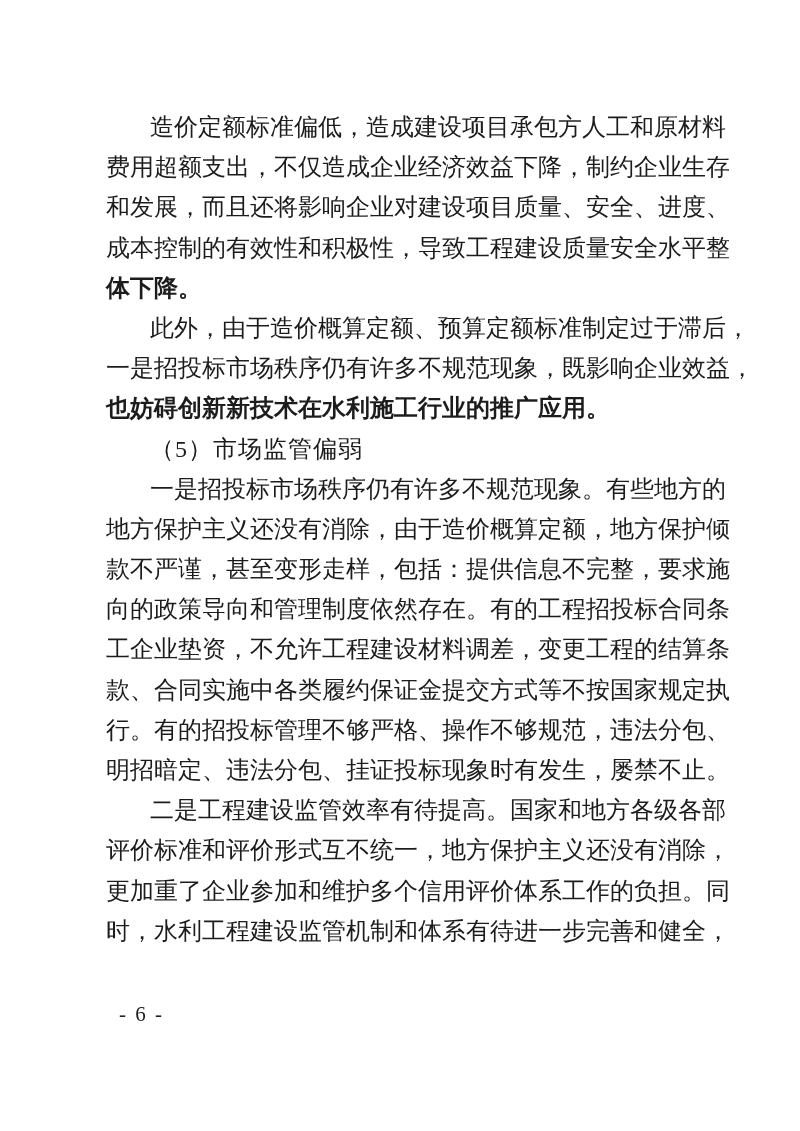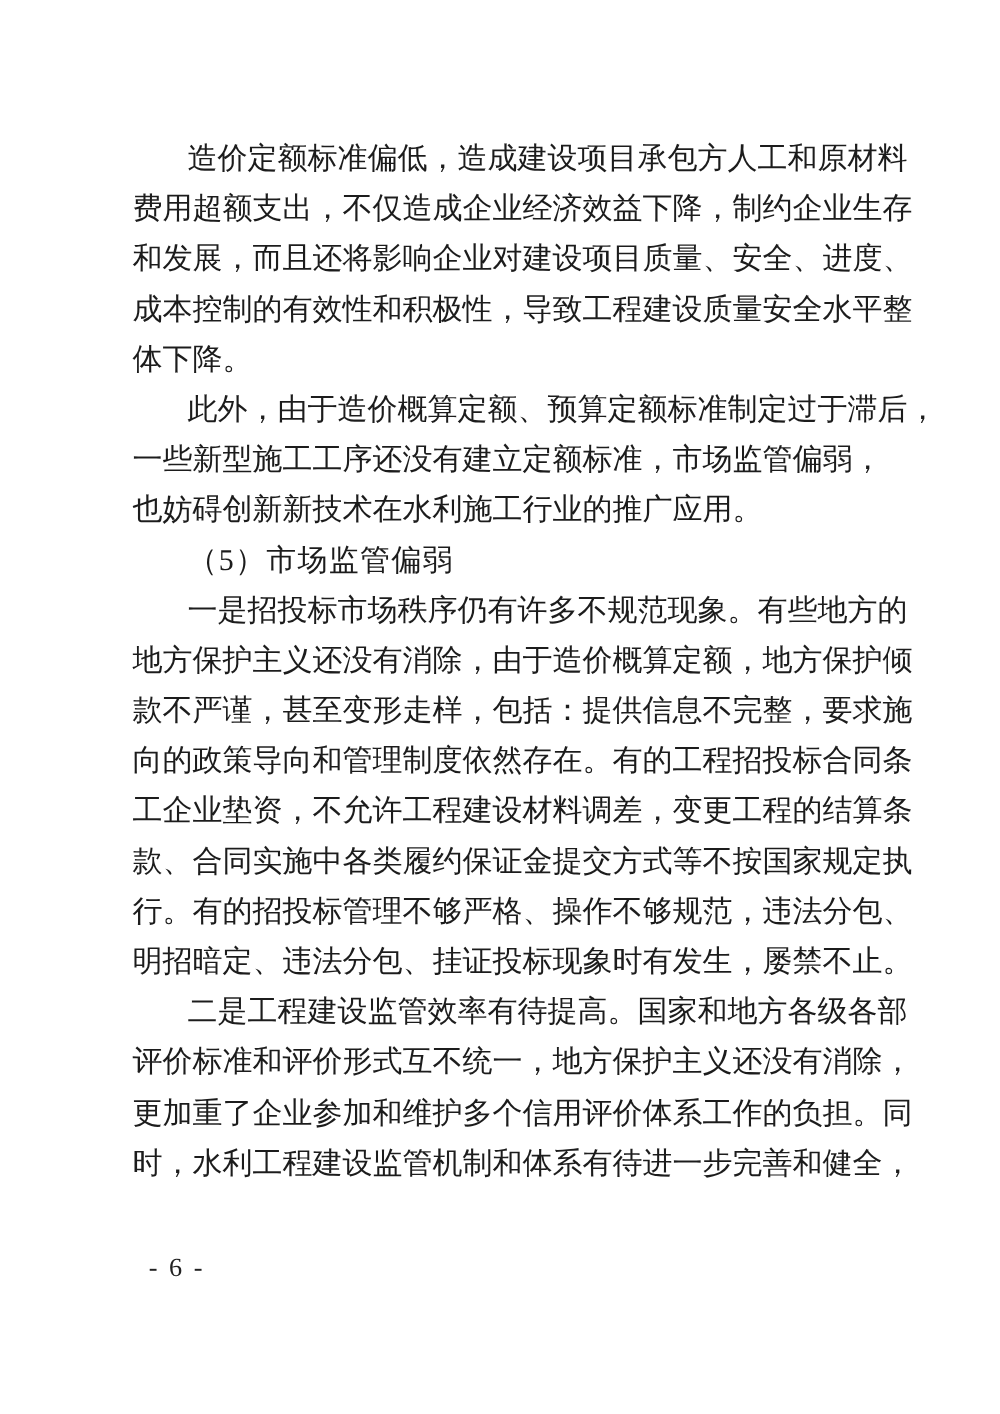--- a/index.html
+++ b/index.html
@@ -27,20 +27,21 @@
     line-height: 40.2px;
     height: 40.2px;
     white-space: nowrap;
     text-align: justify;
     text-align-last: justify;
     letter-spacing: 0;
   }
   .tline.last {
     text-align: left;
     text-align-last: left;
+    font-weight: bold;
   }
   .tline.ind {
     text-indent: 44px;
   }
   .tline.head {
     font-weight: normal;
     letter-spacing: 1px;
   }
   .footer {
     position: absolute;
@@ -55,21 +56,21 @@
 <body>
 
 <div class="page">
   <div class="content">
     <div class="tline ind">造价定额标准偏低，造成建设项目承包方人工和原材料</div>
     <div class="tline">费用超额支出，不仅造成企业经济效益下降，制约企业生存</div>
     <div class="tline">和发展，而且还将影响企业对建设项目质量、安全、进度、</div>
     <div class="tline">成本控制的有效性和积极性，导致工程建设质量安全水平整</div>
     <div class="tline last">体下降。</div>
     <div class="tline ind">此外，由于造价概算定额、预算定额标准制定过于滞后，</div>
-    <div class="tline">一些新型施工工序还没有建立定额标准，市场监管偏弱，</div>
+    <div class="tline">一是招投标市场秩序仍有许多不规范现象，既影响企业效益，</div>
     <div class="tline last">也妨碍创新新技术在水利施工行业的推广应用。</div>
     <div class="tline ind last head">（5）市场监管偏弱</div>
     <div class="tline ind">一是招投标市场秩序仍有许多不规范现象。有些地方的</div>
     <div class="tline">地方保护主义还没有消除，由于造价概算定额，地方保护倾</div>
     <div class="tline">款不严谨，甚至变形走样，包括：提供信息不完整，要求施</div>
     <div class="tline">向的政策导向和管理制度依然存在。有的工程招投标合同条</div>
     <div class="tline">工企业垫资，不允许工程建设材料调差，变更工程的结算条</div>
     <div class="tline">款、合同实施中各类履约保证金提交方式等不按国家规定执</div>
     <div class="tline">行。有的招投标管理不够严格、操作不够规范，违法分包、</div>
     <div class="tline">明招暗定、违法分包、挂证投标现象时有发生，屡禁不止。</div>

